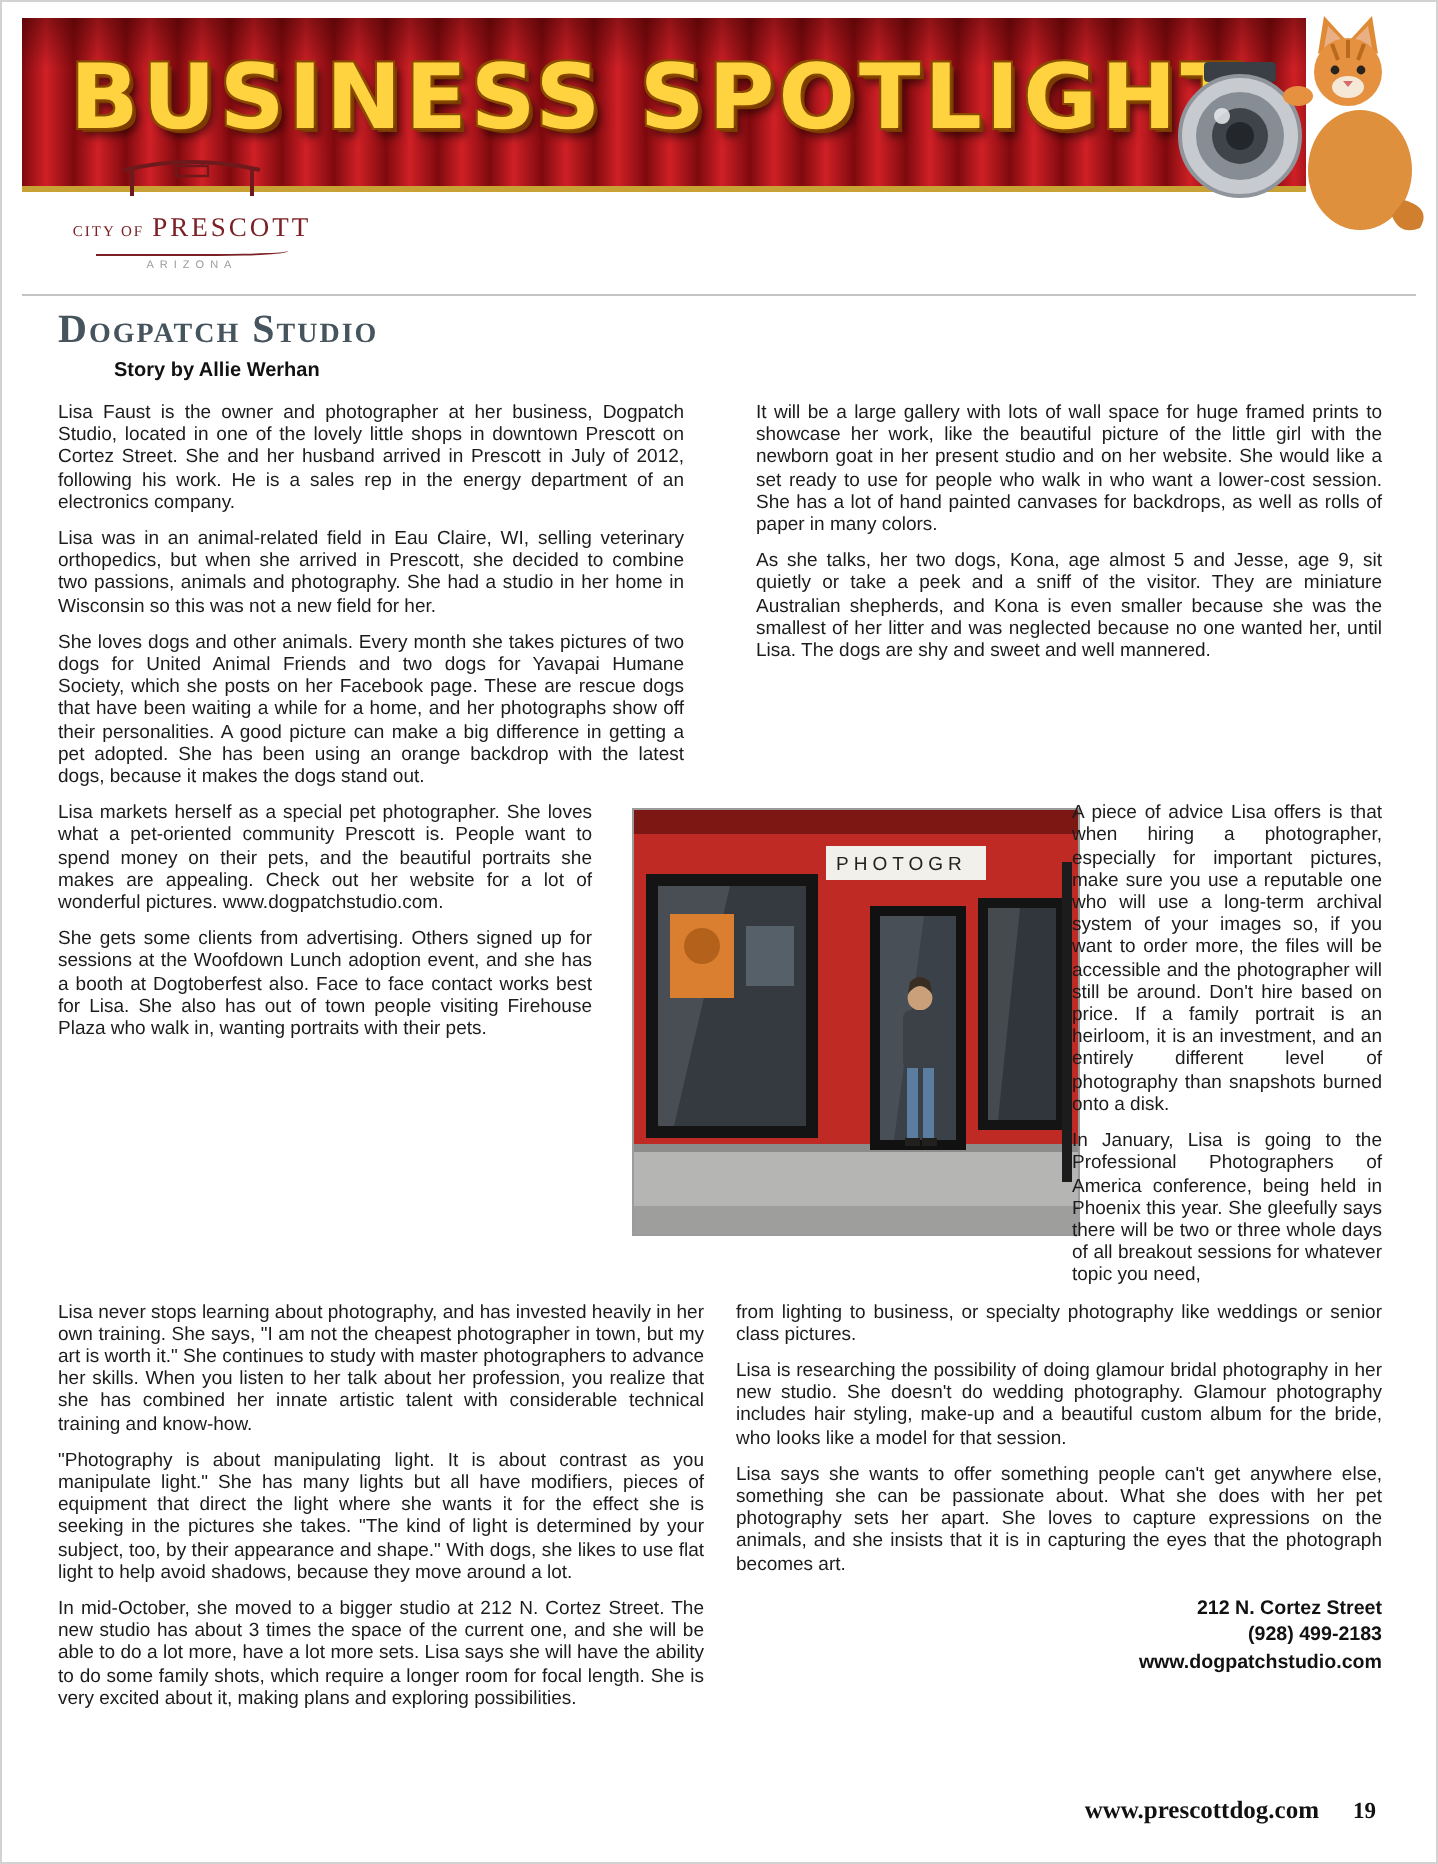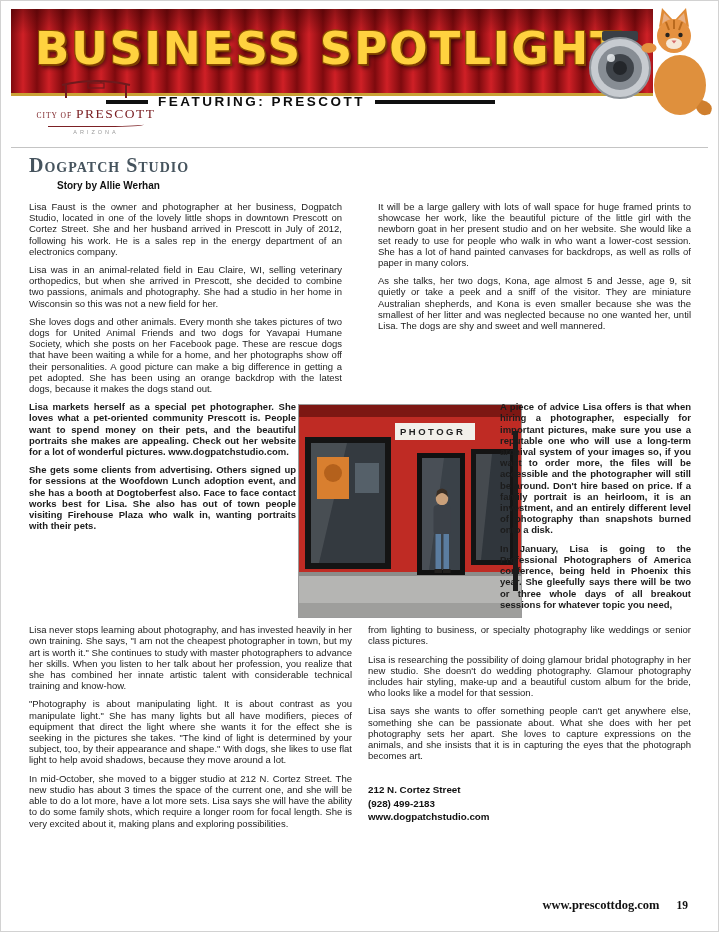--- a/index.html
+++ b/index.html
@@ -47,27 +47,27 @@
     margin:0; font-family:"Liberation Serif", serif; font-weight:600;
     font-variant:small-caps; font-size:20px; letter-spacing:1px; color:#46545e;
   }
   .byline { font-weight:bold; font-size:10px; margin-top:3px; color:#111;padding-left:28px; }
 
   .article p { margin:0 0 7px; font-size:9.5px; line-height:11.2px; text-align:justify; }
   .cols { display:flex; gap:16px; }
   .cols.top { margin-top:10px;gap:36px; }
   .col { flex:1; min-width:0; }
 
-  .band { display:flex; gap:2px;font-weight:bold; }
+  .band { display:flex; gap:20px; }
   .narrow-l { width:267px; }
   .narrow-r { flex:1; min-width:0; }
   figure.photo { margin:3px 0 6px; width:200px; }
   figure.photo svg { display:block; border:1px solid #9b9b9b; }
 
-  .contact { font-weight:bold; font-size:9.8px; line-height:13.5px; margin-top:22px; color:#111; }
+  .contact { font-weight:bold; font-size:9.8px; line-height:13.5px; margin-top:10px; color:#111;text-align:right; }
 
   .pagefoot {
     position:absolute; right:30px; bottom:18px;
     font-family:"Liberation Serif", serif; font-weight:bold; font-size:12.5px; color:#111;
   }
   .pagefoot .pg { margin-left:17px; font-size:11.5px; }
 </style>
 </head>
 <body>
 
@@ -92,25 +92,20 @@
     <polygon points="89.5,35.5 94.5,35.5 92,38.5" fill="#d56a6a"></polygon>
     <rect x="20" y="26" width="36" height="10" rx="2" fill="#3a3f45"></rect>
     <circle cx="38" cy="63" r="30" fill="#c7cbd0" stroke="#8f959b" stroke-width="2"></circle>
     <circle cx="38" cy="63" r="22" fill="#878d94"></circle>
     <circle cx="38" cy="63" r="14" fill="#3f444a"></circle>
     <circle cx="38" cy="63" r="7" fill="#23262a"></circle>
     <circle cx="29" cy="53" r="4" fill="#e9ecef" opacity="0.85"></circle>
     <ellipse cx="67" cy="43" rx="7.5" ry="5" fill="#e59140"></ellipse>
   </svg>
 
-  <div class="ribbon">
-    <span class="bar bar-l"></span>
-    <span class="ribbon-text">FEATURING: PRESCOTT</span>
-    <span class="bar bar-r"></span>
-  </div>
 
   <div class="citylogo">
     <svg width="72" height="22" viewBox="0 0 72 22">
       <path d="M6 21 V7 M66 21 V7 M2 8 Q36 0 70 8" stroke="#6e1a1d" stroke-width="2" fill="none"></path>
       <rect x="28" y="6" width="16" height="5" fill="none" stroke="#6e1a1d" stroke-width="1.2"></rect>
       <path d="M31 4 v2 M41 4 v2" stroke="#6e1a1d" stroke-width="1.2"></path>
     </svg>
     <div class="citymain">
       <span class="c-small">CITY OF</span>
       <span class="c-big">PRESCOTT</span>

